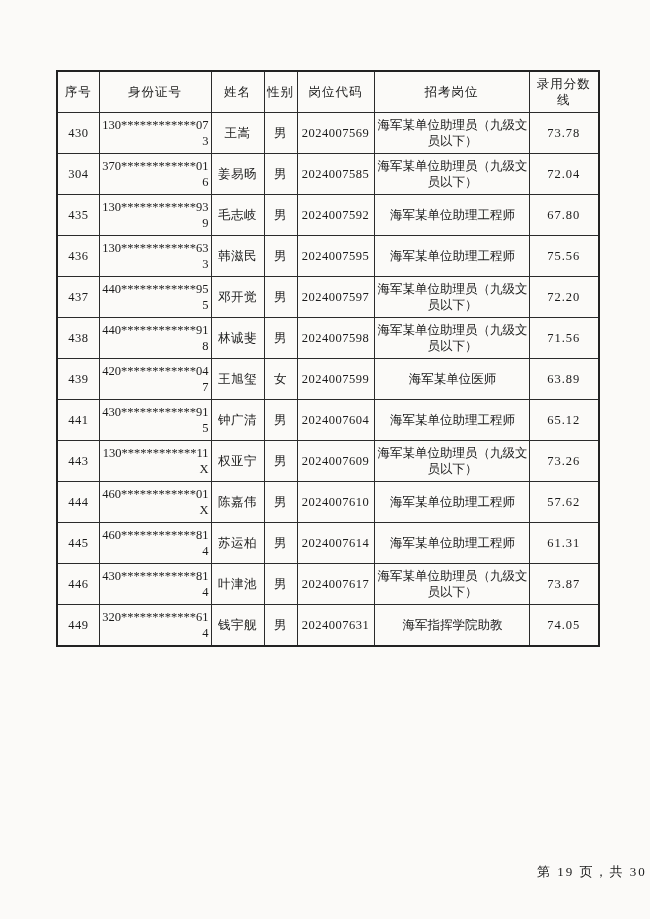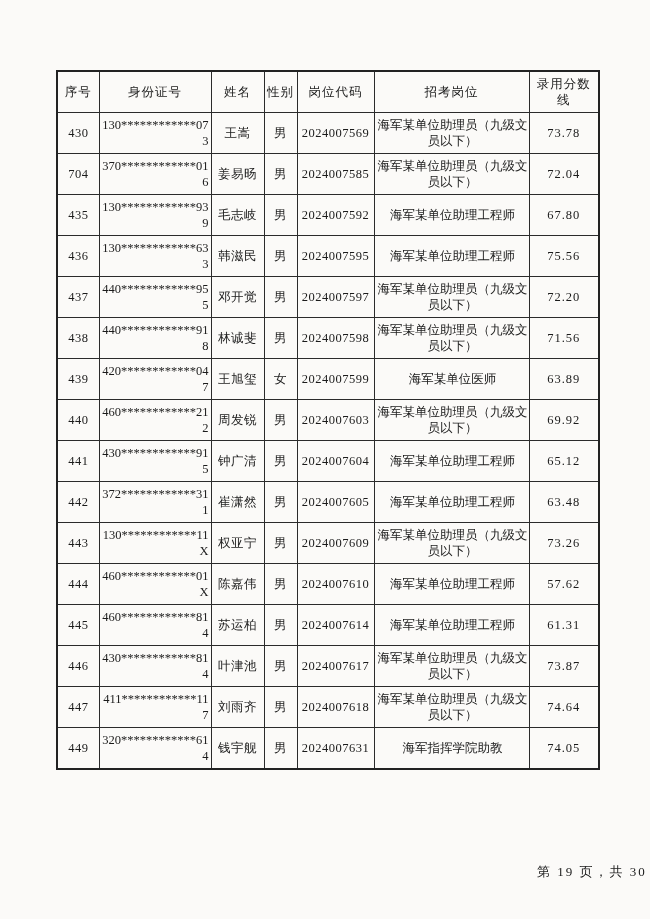--- a/index.html
+++ b/index.html
@@ -105,21 +105,21 @@
         <tr>
           <td class="col-0">430</td>
           <td class="col-1">130************073</td>
           <td class="col-2">王嵩</td>
           <td class="col-3">男</td>
           <td class="col-4">2024007569</td>
           <td class="col-5">海军某单位助理员（九级文员以下）</td>
           <td class="col-6">73.78</td>
         </tr>
         <tr>
-          <td class="col-0">704</td>
+          <td class="col-0">304</td>
           <td class="col-1">370************016</td>
           <td class="col-2">姜易旸</td>
           <td class="col-3">男</td>
           <td class="col-4">2024007585</td>
           <td class="col-5">海军某单位助理员（九级文员以下）</td>
           <td class="col-6">72.04</td>
         </tr>
         <tr>
           <td class="col-0">435</td>
           <td class="col-1">130************939</td>
@@ -159,47 +159,29 @@
         <tr>
           <td class="col-0">439</td>
           <td class="col-1">420************047</td>
           <td class="col-2">王旭玺</td>
           <td class="col-3">女</td>
           <td class="col-4">2024007599</td>
           <td class="col-5">海军某单位医师</td>
           <td class="col-6">63.89</td>
         </tr>
         <tr>
-          <td class="col-0">440</td>
-          <td class="col-1">460************212</td>
-          <td class="col-2">周发锐</td>
-          <td class="col-3">男</td>
-          <td class="col-4">2024007603</td>
-          <td class="col-5">海军某单位助理员（九级文员以下）</td>
-          <td class="col-6">69.92</td>
-        </tr>
-        <tr>
           <td class="col-0">441</td>
           <td class="col-1">430************915</td>
           <td class="col-2">钟广清</td>
           <td class="col-3">男</td>
           <td class="col-4">2024007604</td>
           <td class="col-5">海军某单位助理工程师</td>
           <td class="col-6">65.12</td>
         </tr>
         <tr>
-          <td class="col-0">442</td>
-          <td class="col-1">372************311</td>
-          <td class="col-2">崔潇然</td>
-          <td class="col-3">男</td>
-          <td class="col-4">2024007605</td>
-          <td class="col-5">海军某单位助理工程师</td>
-          <td class="col-6">63.48</td>
-        </tr>
-        <tr>
           <td class="col-0">443</td>
           <td class="col-1">130************11X</td>
           <td class="col-2">权亚宁</td>
           <td class="col-3">男</td>
           <td class="col-4">2024007609</td>
           <td class="col-5">海军某单位助理员（九级文员以下）</td>
           <td class="col-6">73.26</td>
         </tr>
         <tr>
           <td class="col-0">444</td>
@@ -220,29 +202,20 @@
           <td class="col-6">61.31</td>
         </tr>
         <tr>
           <td class="col-0">446</td>
           <td class="col-1">430************814</td>
           <td class="col-2">叶津池</td>
           <td class="col-3">男</td>
           <td class="col-4">2024007617</td>
           <td class="col-5">海军某单位助理员（九级文员以下）</td>
           <td class="col-6">73.87</td>
-        </tr>
-        <tr>
-          <td class="col-0">447</td>
-          <td class="col-1">411************117</td>
-          <td class="col-2">刘雨齐</td>
-          <td class="col-3">男</td>
-          <td class="col-4">2024007618</td>
-          <td class="col-5">海军某单位助理员（九级文员以下）</td>
-          <td class="col-6">74.64</td>
         </tr>
         <tr>
           <td class="col-0">449</td>
           <td class="col-1">320************614</td>
           <td class="col-2">钱宇舰</td>
           <td class="col-3">男</td>
           <td class="col-4">2024007631</td>
           <td class="col-5">海军指挥学院助教</td>
           <td class="col-6">74.05</td>
         </tr>

